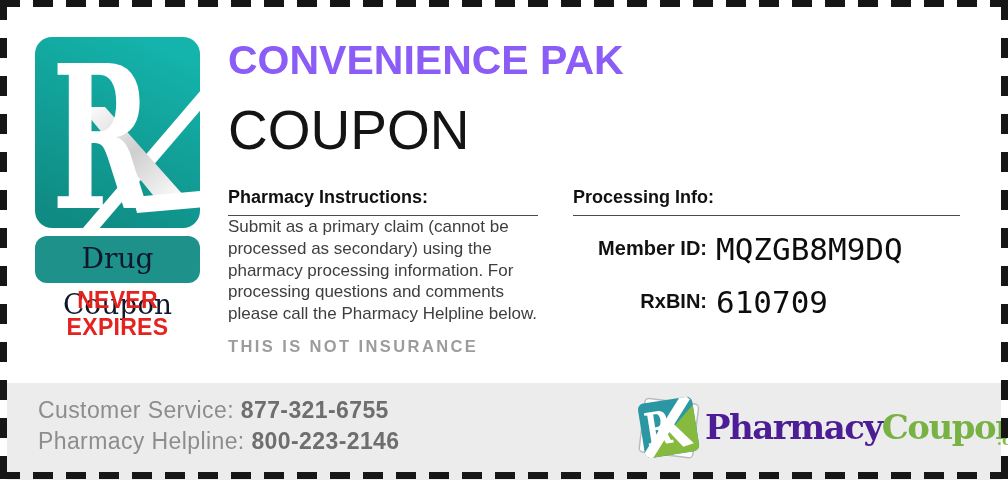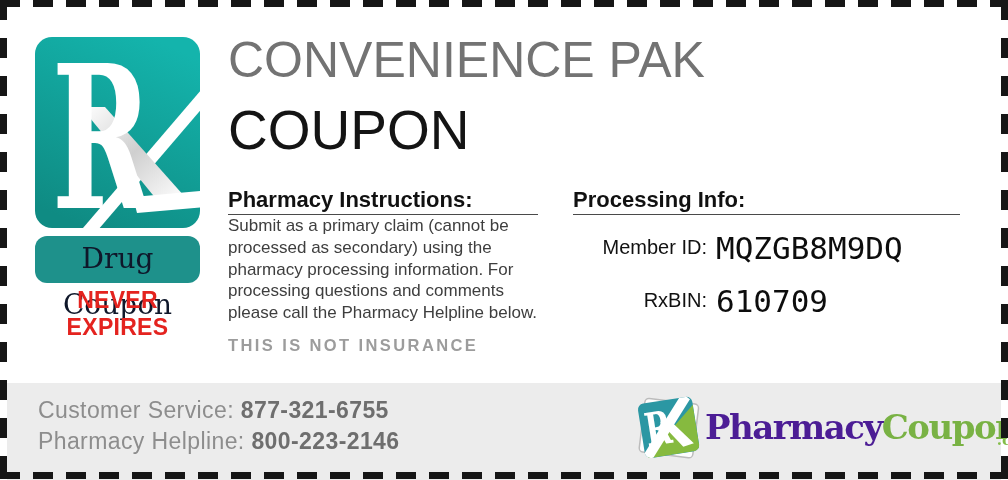--- a/index.html
+++ b/index.html
@@ -30,47 +30,47 @@
     font-family:"DejaVu Serif", serif; font-size:28px; line-height:46px;
     text-align:center;
   }
   .never-expires {
     position:absolute; left:35px; top:287px; width:165px;
     text-align:center; color:#e4231f; font-weight:bold; font-size:23px;
     letter-spacing:0.3px;
   }
 
   
-  .title-1 { position:absolute; left:228px; top:36px; font-size:50px;
-    line-height:49px; font-weight:normal; color:#737373; letter-spacing:0; }
+  .title-1 { position:absolute; left:228px; top:36px; font-size:41px;
+    line-height:49px; font-weight:bold; color:#8b5cf6; letter-spacing:0; }
   .title-2 { position:absolute; left:228px; top:103px; font-size:55px;
     line-height:55px; font-weight:400; color:#141414; }
 
   
   .section { position:absolute; top:187px; }
   .section-instructions { left:228px; width:318px; }
   .section-processing { left:573px; width:387px; }
   .section-heading {
-    font-size:22px; font-weight:bold; color:#111111;
-    padding-bottom:1px; border-bottom:1.5px solid #4a4a4a;
+    font-size:18px; font-weight:bold; color:#111111;
+    padding-bottom:7px; border-bottom:1.5px solid #4a4a4a;
   }
   .section-instructions .section-heading { width:310px; }
   .section-processing .section-heading { width:387px; }
   .instructions-body {
     margin-top:0; font-size:17px; line-height:21.8px; color:#3e3e3e;
     width:316px;
   }
   .disclaimer {
     margin-top:12px; font-size:16.5px; font-weight:bold;
     letter-spacing:2.4px; color:#9c9c9c;
   }
   .proc-rows { margin-top:0; }
   .proc-row { height:53px; display:flex; align-items:center; }
   .proc-row:first-child { margin-top:6px; }
-  .proc-label { width:134px; text-align:right; font-size:20px; font-weight:normal;
+  .proc-label { width:134px; text-align:right; font-size:20px; font-weight:bold;
     color:#111111; margin-right:9px; flex:none; }
   .proc-value { font-family:"DejaVu Sans Mono", monospace; font-size:31px;
     color:#0d0d0d; white-space:nowrap; }
 
   
   .footer-bar {
     position:absolute; left:7px; top:383px; width:994px; height:107px;
     background:#ececec;
   }
   .footer-lines { position:absolute; left:31px; top:12px; }

